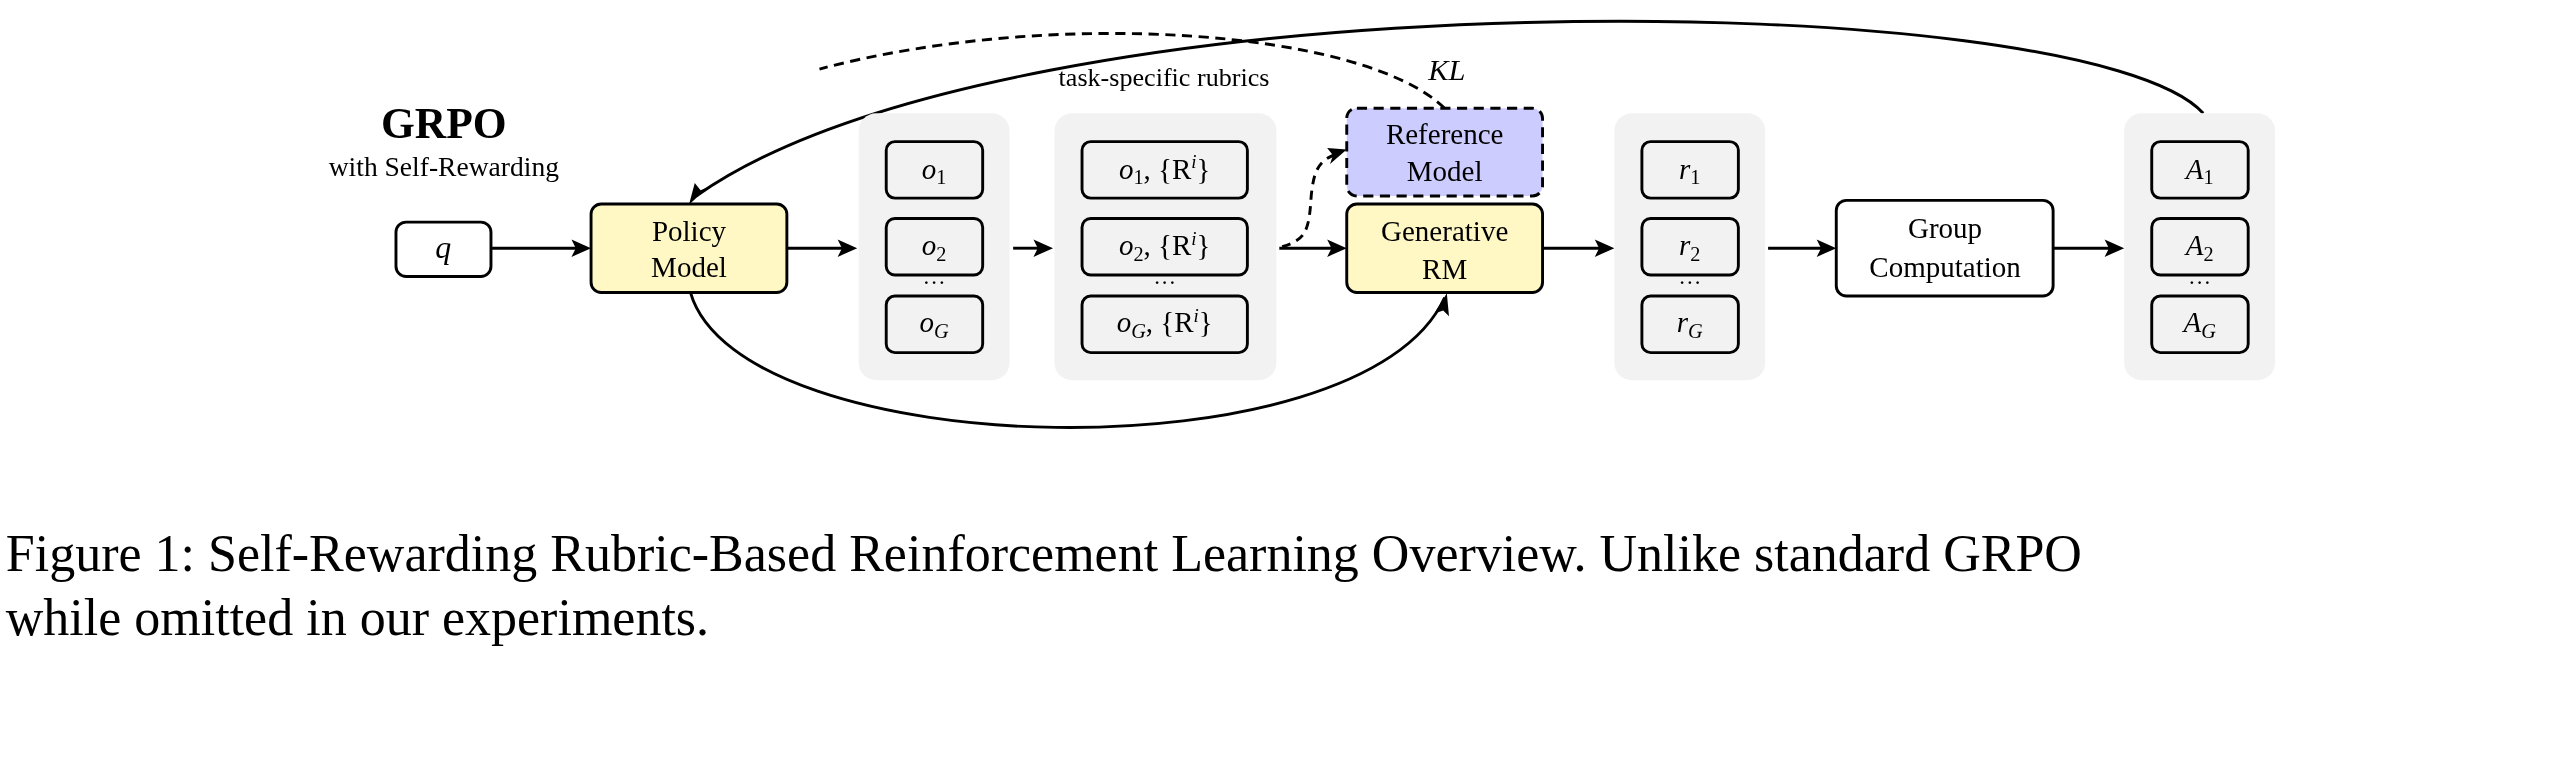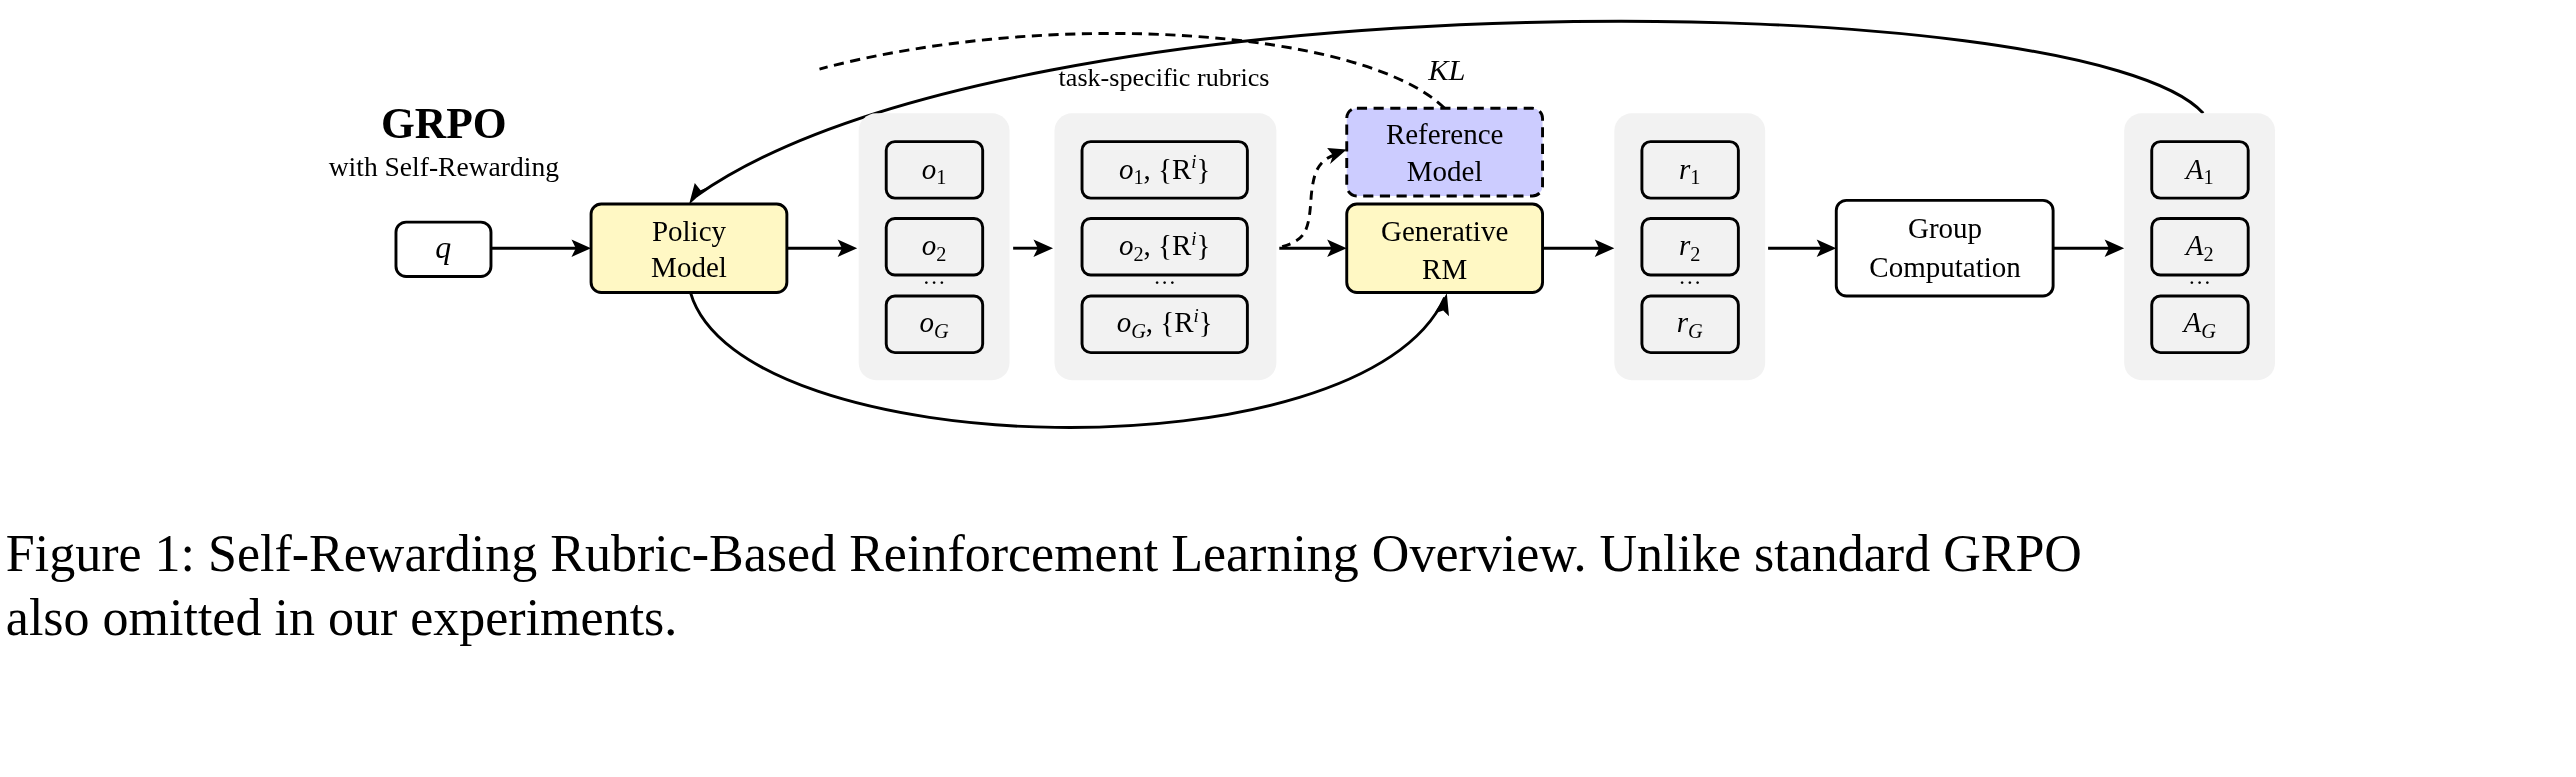--- a/index.html
+++ b/index.html
@@ -156,15 +156,15 @@
     <text class="t" x="3033" y="400" font-size="32" text-anchor="middle">···</text>
     <g>
       <rect x="2967" y="408" width="133" height="78" rx="12" fill="#f2f2f2" stroke="#000" stroke-width="4"></rect>
       <text class="t" x="3033" y="458" font-size="40" text-anchor="middle"><tspan font-style="italic">A</tspan><tspan font-size="28" font-style="italic" dy="8">G</tspan></text>
     </g>
   </g>
 </svg>
 
 <div class="caption">
   <span class="caption-line">Figure 1: Self-Rewarding Rubric-Based Reinforcement Learning Overview. Unlike standard GRPO</span>
-  <span class="caption-line">also omitted in our experiments.</span>
+  <span class="caption-line">while omitted in our experiments.</span>
 </div>
 
 
 </body></html>

